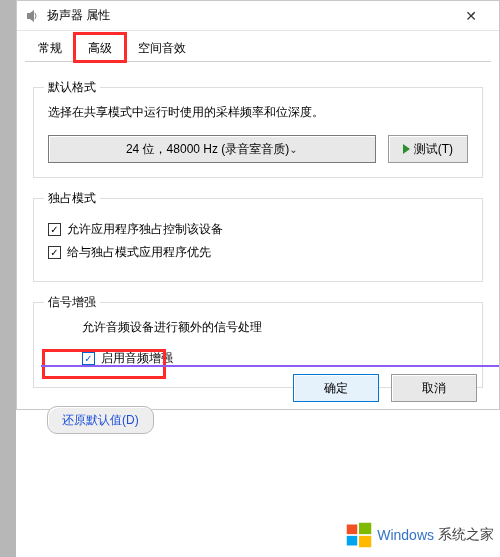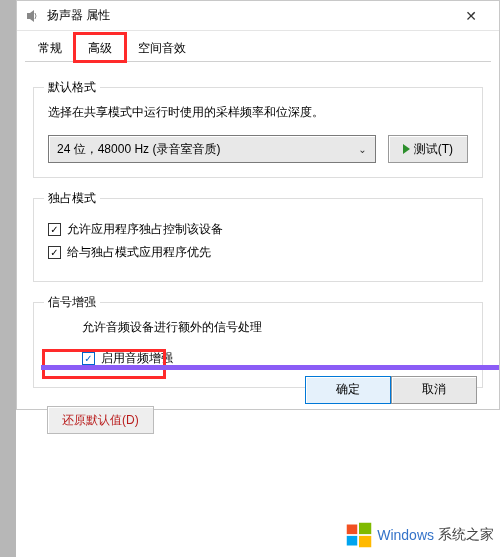--- a/index.html
+++ b/index.html
@@ -117,45 +117,46 @@
     align-items: center;
   }
   .select {
     flex: 1;
     height: 28px;
     border: 1px solid #7a7a7a;
     background: #e8e8e8;
     display: flex;
     align-items: center;
     padding: 0 8px;
-    justify-content: space-between;
+    justify-content: center;
     cursor: pointer;
     box-shadow: inset 1px 1px 0 #fff;
   }
   .select .select-text { font-size: 12px; }
   .select .chev { font-size: 10px; color: #333; }
 
   .btn {
     height: 28px;
     border: 1px solid #999;
     background: #e8e8e8;
     padding: 0 14px;
     display: inline-flex;
     align-items: center;
     justify-content: center;
     font-size: 12px;
     cursor: pointer;
     gap: 4px;
     box-shadow: inset 1px 1px 0 #fff;
   }
   .btn.disabled {
-    color: #b91c1c;
+    color: #1d4ed8;
     border-color: #bbb;
     background: #eee;
     cursor: default;
+    border-radius: 10px;
   }
   .btn.blue-border {
     border: 1px solid #0078d7;
     background: #e5f1fb;
   }
 
   .check-row {
     display: flex;
     align-items: center;
     gap: 6px;
@@ -189,22 +190,22 @@
   .footer {
     position: absolute;
     left: 0;
     right: 0;
     bottom: 0;
     height: 44px;
     display: flex;
     align-items: center;
     justify-content: flex-end;
     padding-right: 22px;
-    gap: 0;
-    border-top: 5px solid #8b5cf6;
+    gap: 12px;
+    border-top: 2px solid #8b5cf6;
     margin-left: 24px;
   }
 
   .play-triangle {
     width: 0; height: 0;
     border-left: 7px solid #2d8f2d;
     border-top: 5px solid transparent;
     border-bottom: 5px solid transparent;
     display: inline-block;
   }

